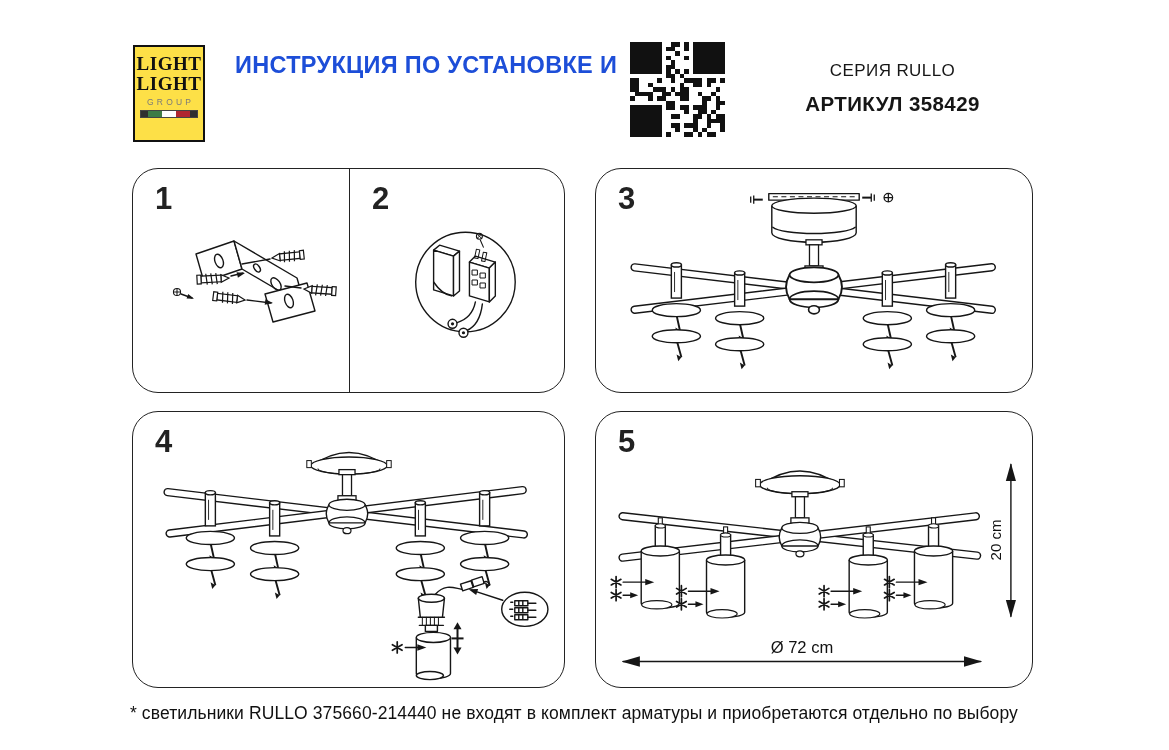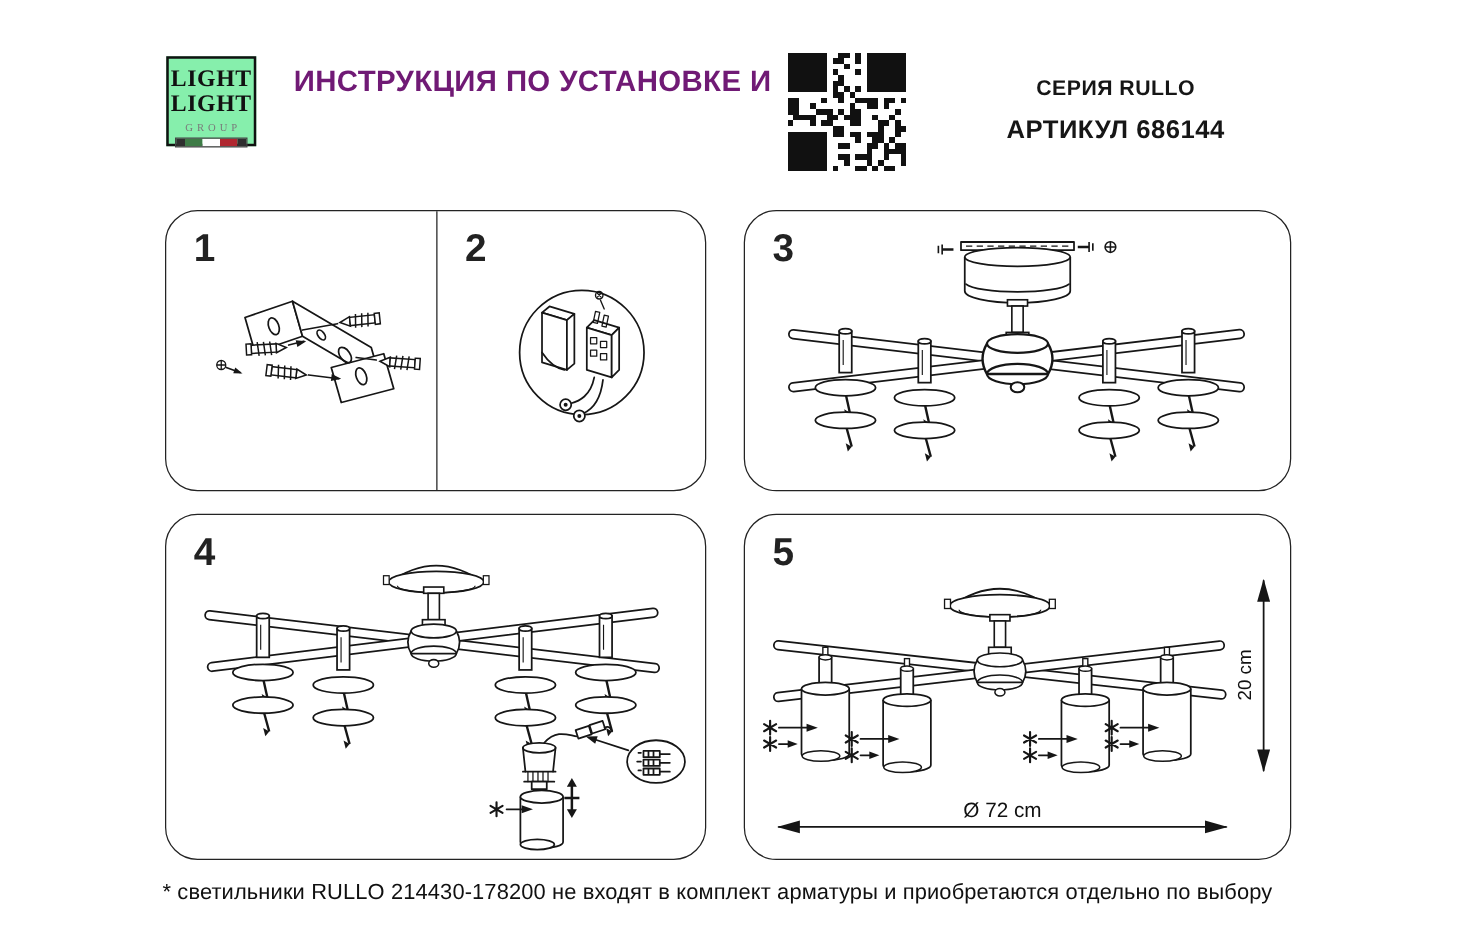--- a/index.html
+++ b/index.html
@@ -1,37 +1,37 @@
 <!DOCTYPE html>
 <html><head>
 <meta charset="utf-8">
 <style>
   html,body{margin:0;padding:0;background:#fff;}
   body{width:1169px;height:750px;position:relative;font-family:"Liberation Sans",sans-serif;color:#161616;}
   .page{position:absolute;inset:0;background:#fff;overflow:hidden;}
 
   
-  .logo{position:absolute;left:133px;top:45px;width:72px;height:72px;border:2px solid #111;
-        box-sizing:border-box;text-align:center;background:#86efac;}
+  .logo{position:absolute;left:133px;top:45px;width:72px;height:97px;border:2px solid #111;
+        box-sizing:border-box;text-align:center;background:#fde047;}
   .logo-word{font-family:"Liberation Serif",serif;font-weight:700;font-size:19px;line-height:20px;
         letter-spacing:.5px;color:#111;}
   .logo-word.first{margin-top:7px;}
-  .logo-group{font-size:8.5px;letter-spacing:3.2px;text-indent:3.2px;color:#7a7a7a;margin-top:3px;font-family:Liberation Serif, serif;}
+  .logo-group{font-size:8.5px;letter-spacing:3.2px;text-indent:3.2px;color:#7a7a7a;margin-top:3px;}
   .logo-flag{height:6px;margin:4px 6px 0 6px;display:flex;outline:1px solid #444;}
   .logo-flag span{display:block;height:100%;}
   .fs0,.fs4{width:12%;}.fs1,.fs2,.fs3{width:25.33%;}
 
   .title{position:absolute;left:235px;top:50px;margin:0;font-size:23.5px;font-weight:700;
-         line-height:30px;letter-spacing:.3px;color:#701a75;}
+         line-height:30px;letter-spacing:.3px;color:#1d4ed8;}
 
   .qr{position:absolute;left:630px;top:42px;width:95px;height:95px;}
   .qr rect{fill:#111;}
 
   .series-block{position:absolute;left:770px;top:61px;width:245px;text-align:center;}
-  .series{font-size:17px;font-weight:700;letter-spacing:.4px;}
+  .series{font-size:17px;font-weight:400;letter-spacing:.4px;}
   .article{font-size:20.5px;font-weight:700;letter-spacing:.4px;margin-top:11px;}
 
   
   .panel{position:absolute;border:1.6px solid #232323;border-radius:26px;box-sizing:border-box;background:#fff;}
   #panelA{left:132px;top:168px;width:433px;height:225px;display:flex;}
   #panelB{left:595px;top:168px;width:438px;height:225px;}
   #panelC{left:132px;top:411px;width:433px;height:277px;}
   #panelD{left:595px;top:411px;width:438px;height:277px;}
   .half{position:relative;width:216px;height:100%;}
   .half + .half{border-left:1.4px solid #232323;width:214px;}
@@ -254,21 +254,21 @@
         <rect x="12" y="20" width="1" height="1"></rect>
         <rect x="13" y="20" width="1" height="1"></rect>
         <rect x="15" y="20" width="1" height="1"></rect>
         <rect x="17" y="20" width="1" height="1"></rect>
         <rect x="18" y="20" width="1" height="1"></rect>
       </g>
   </svg>
 
   <div class="series-block">
     <div class="series">СЕРИЯ RULLO</div>
-    <div class="article">АРТИКУЛ 686144</div>
+    <div class="article">АРТИКУЛ 358429</div>
   </div>
 
   <section class="panel" id="panelA">
     <div class="half">
       <span class="step-num">1</span>
       <svg class="diag" viewBox="0 0 216 221">
         <g class="ln">
           <polygon class="fw" points="63,84 101,71 109,99 71,112"></polygon>
           <polygon class="fw" points="101,71 109,99 172,136 164,108"></polygon>
           <polygon class="fw" points="132,124 174,113 182,141 140,152"></polygon>
@@ -460,15 +460,15 @@
         <path d="M413,52 V203" class="ln" stroke-width="1.4" marker-start="url(#mA)" marker-end="url(#mA)"></path>
         <text class="dim" text-anchor="middle" transform="translate(403,127) rotate(-90)">20 cm</text>
       </g>
       <g>
         <path d="M27,248 H383" class="ln" stroke-width="1.4" marker-start="url(#mA)" marker-end="url(#mA)"></path>
         <text class="dim2" text-anchor="middle" x="205" y="240">Ø 72 cm</text>
       </g>
     </svg>
   </section>
 
-  <p class="footer-note">* светильники RULLO 214430-178200 не входят в комплект арматуры и приобретаются отдельно по выбору</p>
+  <p class="footer-note">* светильники RULLO 375660-214440 не входят в комплект арматуры и приобретаются отдельно по выбору</p>
 
 </div>
 
 </body></html>

